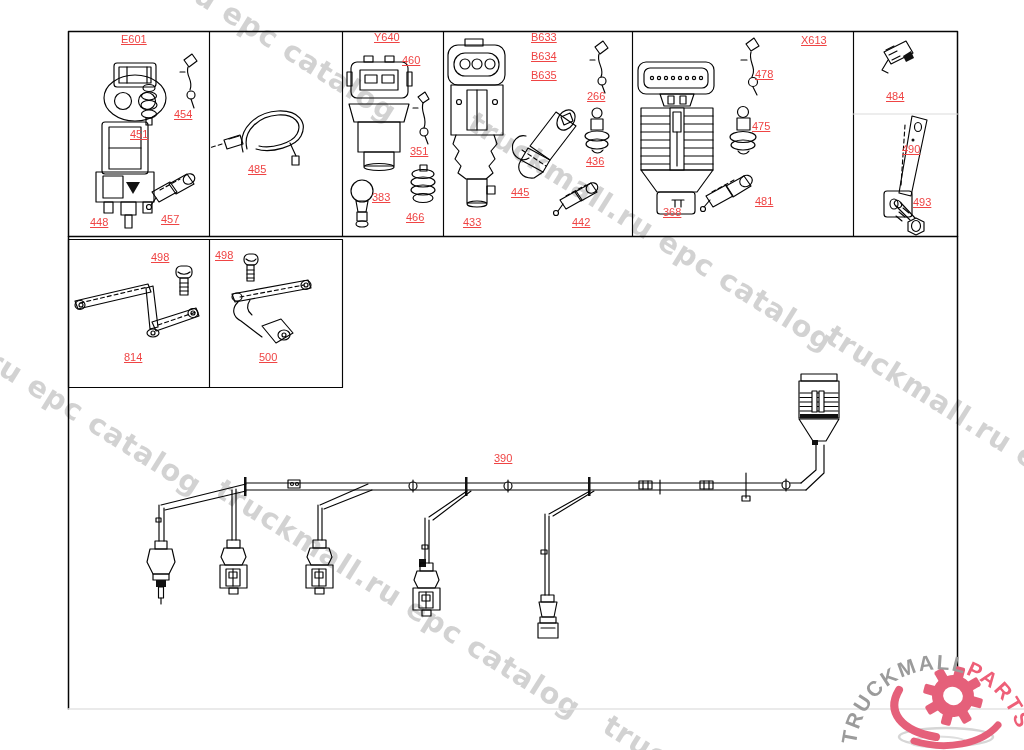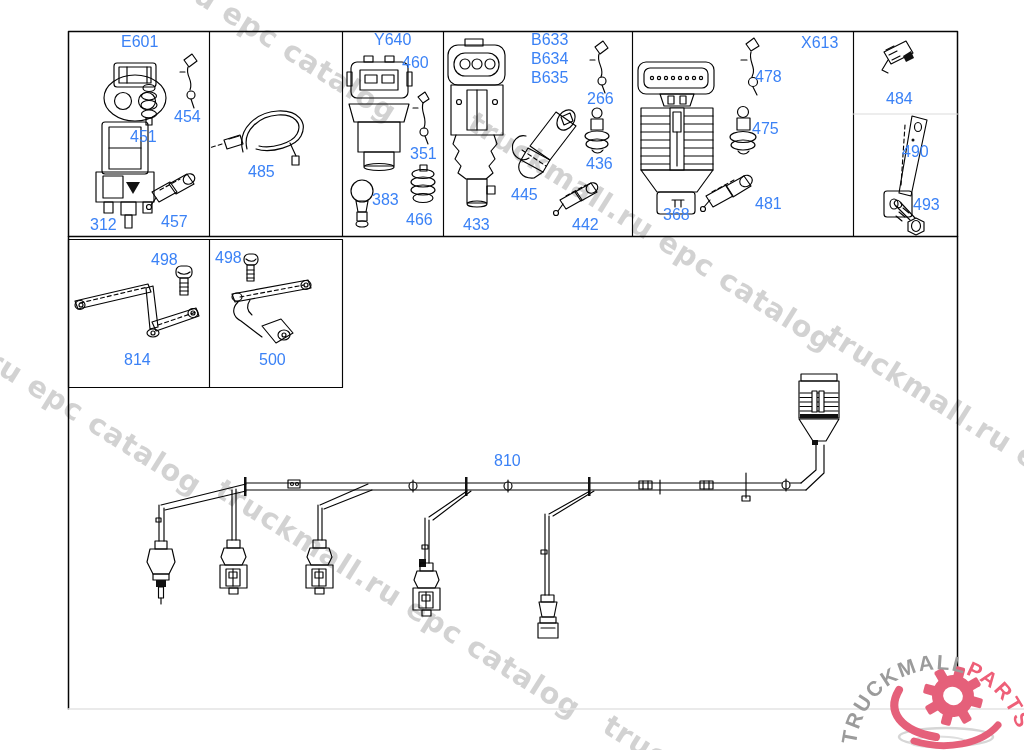--- a/index.html
+++ b/index.html
@@ -1,22 +1,22 @@
 <!DOCTYPE html>
 <html><head>
 <meta charset="utf-8">
 <style>
   html,body{margin:0;padding:0;background:#fff;}
   #stage{position:relative;width:1024px;height:750px;background:#ffffff;overflow:hidden;
          font-family:"Liberation Sans",sans-serif;}
   .wm{position:absolute;white-space:nowrap;font-family:"DejaVu Sans",sans-serif;
       font-size:29px;font-weight:700;letter-spacing:1px;color:#c8c8c8;opacity:.8;
       transform:rotate(32deg);transform-origin:left top;pointer-events:none;}
-  .lbl{position:absolute;font-size:16px;color:#3b82f6;white-space:nowrap;
-       font-family:"Liberation Sans",sans-serif;}
+  .lbl{position:absolute;font-size:11px;color:#ef4444;white-space:nowrap;
+       font-family:"Liberation Sans",sans-serif;text-decoration:underline;}
   svg{position:absolute;left:0;top:0;}
   .art{fill:none;stroke:#050505;stroke-width:1.15;stroke-linecap:round;stroke-linejoin:round;}
   .dash{stroke-dasharray:4 3;}
   .fillb{fill:#111;stroke:none;}
   .gray{stroke:#dcdcdc;}
 </style>
 </head>
 <body>
 
 <div id="stage">
@@ -375,21 +375,21 @@
       <polygon points="539,602 557,602 554,617 542,617"></polygon>
       <rect x="540" y="617" width="16" height="6"></rect>
       <rect x="538" y="623" width="20" height="15"></rect>
       <path d="M541,628 h14"></path>
     </g>
   </svg>
 
   <div class="lbl" style="left:121px;top:33px">E601</div>
   <div class="lbl" style="left:130px;top:128px">451</div>
   <div class="lbl" style="left:174px;top:108px">454</div>
-  <div class="lbl" style="left:90px;top:216px">312</div>
+  <div class="lbl" style="left:90px;top:216px">448</div>
   <div class="lbl" style="left:161px;top:213px">457</div>
   <div class="lbl" style="left:248px;top:163px">485</div>
 
   <div class="lbl" style="left:374px;top:31px">Y640</div>
   <div class="lbl" style="left:402px;top:54px">460</div>
   <div class="lbl" style="left:410px;top:145px">351</div>
   <div class="lbl" style="left:372px;top:191px">383</div>
   <div class="lbl" style="left:406px;top:211px">466</div>
 
   <div class="lbl" style="left:531px;top:31px">B633</div>
@@ -409,21 +409,21 @@
 
   <div class="lbl" style="left:886px;top:90px">484</div>
   <div class="lbl" style="left:902px;top:143px">490</div>
   <div class="lbl" style="left:913px;top:196px">493</div>
 
   <div class="lbl" style="left:151px;top:251px">498</div>
   <div class="lbl" style="left:124px;top:351px">814</div>
   <div class="lbl" style="left:215px;top:249px">498</div>
   <div class="lbl" style="left:259px;top:351px">500</div>
 
-  <div class="lbl" style="left:494px;top:452px">810</div>
+  <div class="lbl" style="left:494px;top:452px">390</div>
 
   <svg width="1024" height="750" viewBox="0 0 1024 750">
     <g>
       <ellipse cx="946" cy="737" rx="47" ry="9" fill="none" stroke="#d6d6d6" stroke-width="2.5"></ellipse>
       <ellipse cx="938" cy="742" rx="28" ry="5.5" fill="none" stroke="#dedede" stroke-width="2"></ellipse>
       <path d="M899,690 C886,712 901,731 936,737" fill="none" stroke="#e5607a" stroke-width="8" stroke-linecap="round"></path>
       <path d="M914,741 C946,751 982,744 998,725" fill="none" stroke="#e5607a" stroke-width="7" stroke-linecap="round"></path>
       <g fill="#e5607a" transform="rotate(15 953 696)">
         <circle cx="953" cy="696" r="21"></circle>
         <rect x="948" y="666" width="10" height="13" rx="2"></rect>

